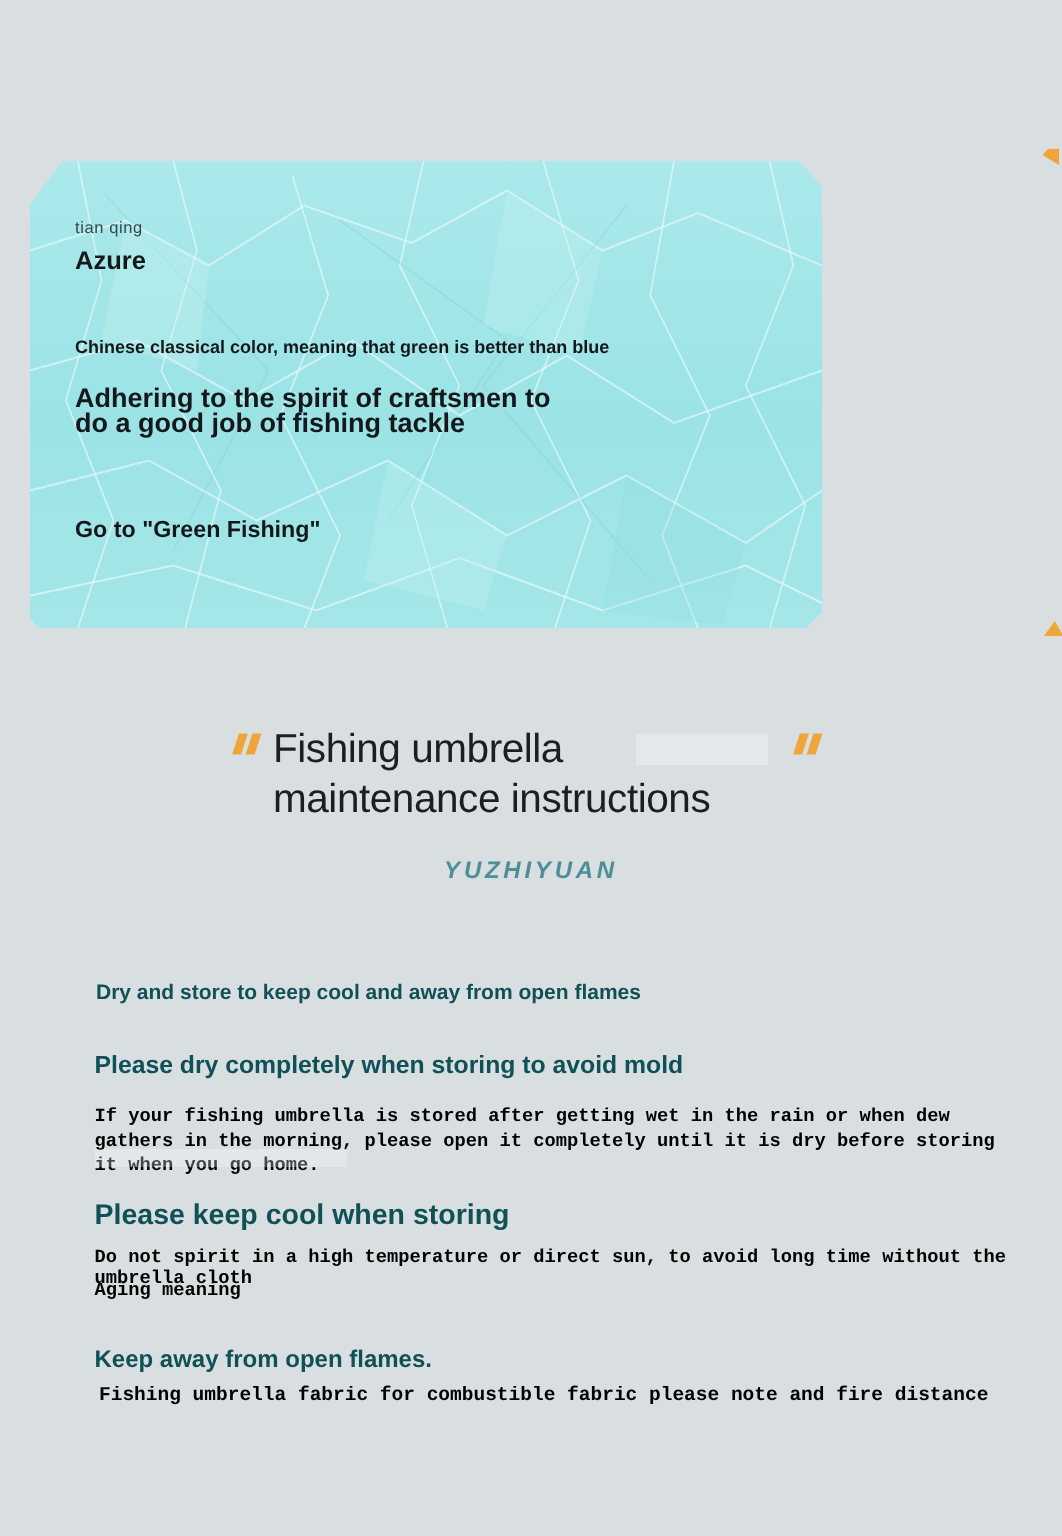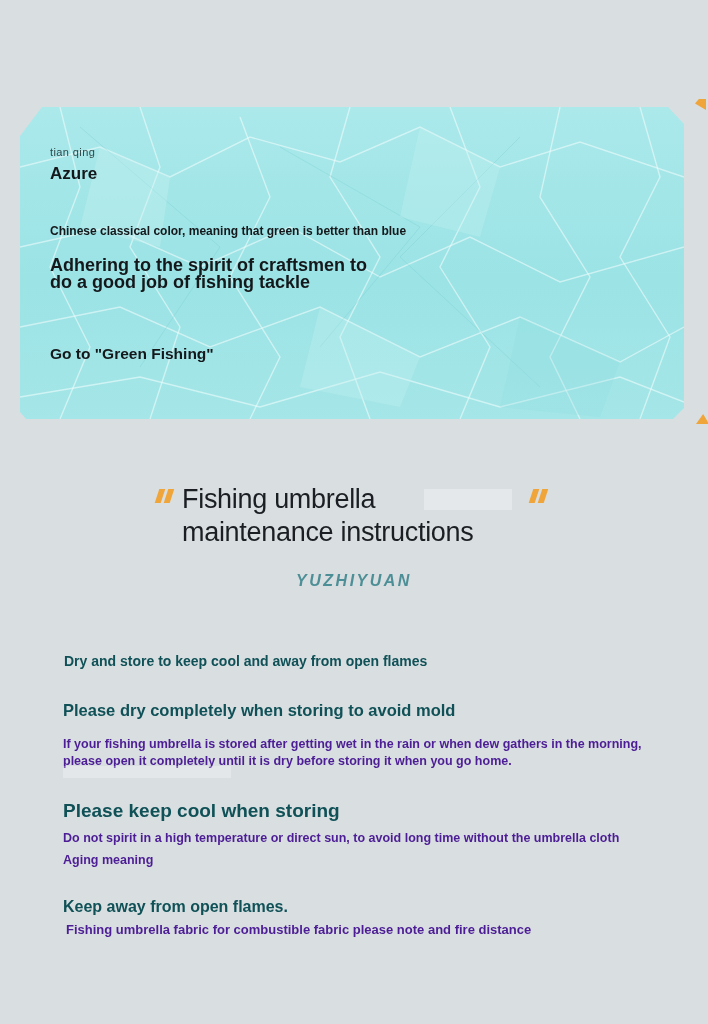--- a/index.html
+++ b/index.html
@@ -6,21 +6,21 @@
   body{
     width:708px;height:1024px;position:relative;overflow:hidden;
     background:#d9dee1;
     font-family:"Liberation Sans","DejaVu Sans",sans-serif;
     -webkit-font-smoothing:antialiased;
   }
   .abs{position:absolute;}
 
   
   .banner{
-    left:20px;top:107px;width:664px;height:312px;
+    left:20px;top:107px;width:528px;height:312px;
     background:linear-gradient(180deg,#abe9eb 0%,#9be3e5 55%,#a5e6e8 100%);
     clip-path:polygon(22px 0,calc(100% - 16px) 0,100% 17px,100% calc(100% - 11px),calc(100% - 11px) 100%,6px 100%,0 calc(100% - 7px),0 29px);
   }
   .banner svg{position:absolute;left:0;top:0;width:100%;height:100%;}
   .banner-text{position:absolute;left:30px;color:#14181b;}
   .pinyin{top:39px;font-size:11px;color:#32484a;letter-spacing:.4px;}
   .banner-title{top:57px;font-size:17px;font-weight:bold;}
   .banner-subtitle{top:117px;font-size:12px;font-weight:bold;}
   .banner-slogan{top:150px;font-size:18px;font-weight:bold;line-height:16.5px;}
   .banner-cta{top:238px;font-size:15.5px;font-weight:bold;}
@@ -49,21 +49,21 @@
     letter-spacing:2.5px;color:#4d8f96;
     text-shadow:0 0 1px rgba(217,222,225,0.6);
   }
 
   
   .teal{color:#0f5157;font-weight:bold;}
   .sec-title-1{left:64px;top:653px;font-size:14px;}
   .sec-title-2{left:63px;top:701px;font-size:16.5px;}
   .sec-title-3{left:63px;top:800px;font-size:19px;}
   .sec-title-4{left:63px;top:898px;font-size:16px;}
-  .body-text{color:#4c1d95;font-weight:bold;font-size:12.5px;}
+  .body-text{color:#000000;font-weight:bold;font-size:12.5px;font-family:Liberation Mono, monospace;}
   .sec2-body{left:63px;top:736px;width:620px;line-height:16.5px;}
   .sec3-body-1{left:63px;top:831px;width:640px;}
   .sec3-body-2{left:63px;top:853px;}
   .sec4-body{left:66px;top:922px;width:620px;font-size:13px;}
 </style>
 </head>
 <body>
 
 <div class="abs banner">
   <svg viewBox="0 0 664 312" preserveAspectRatio="none">

